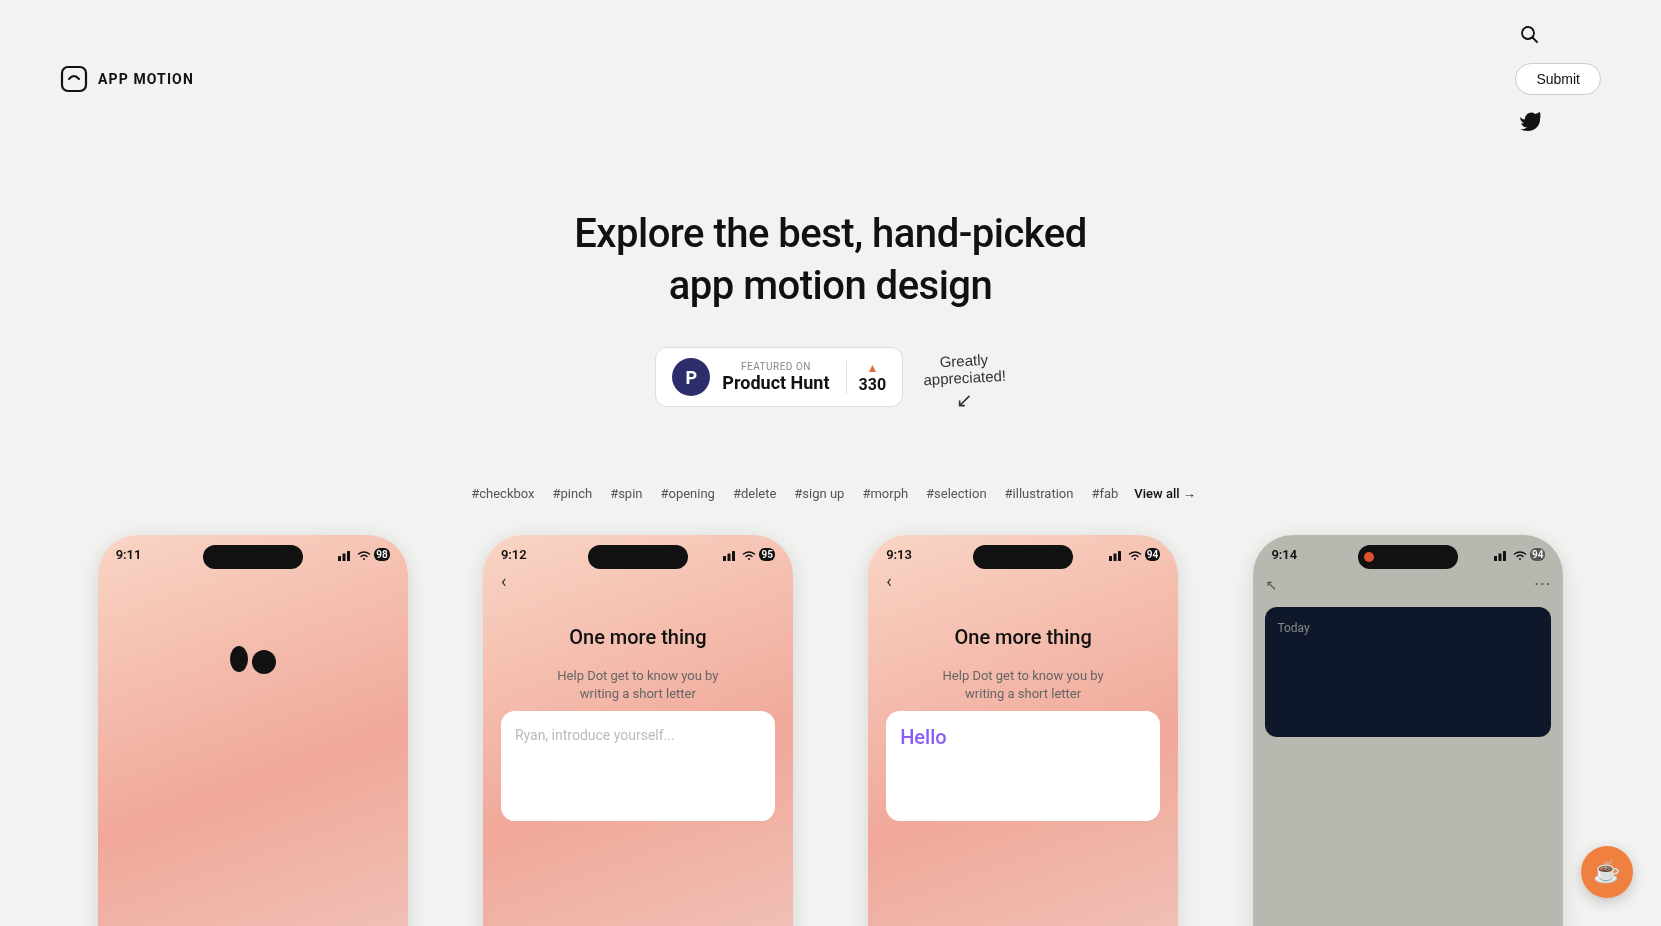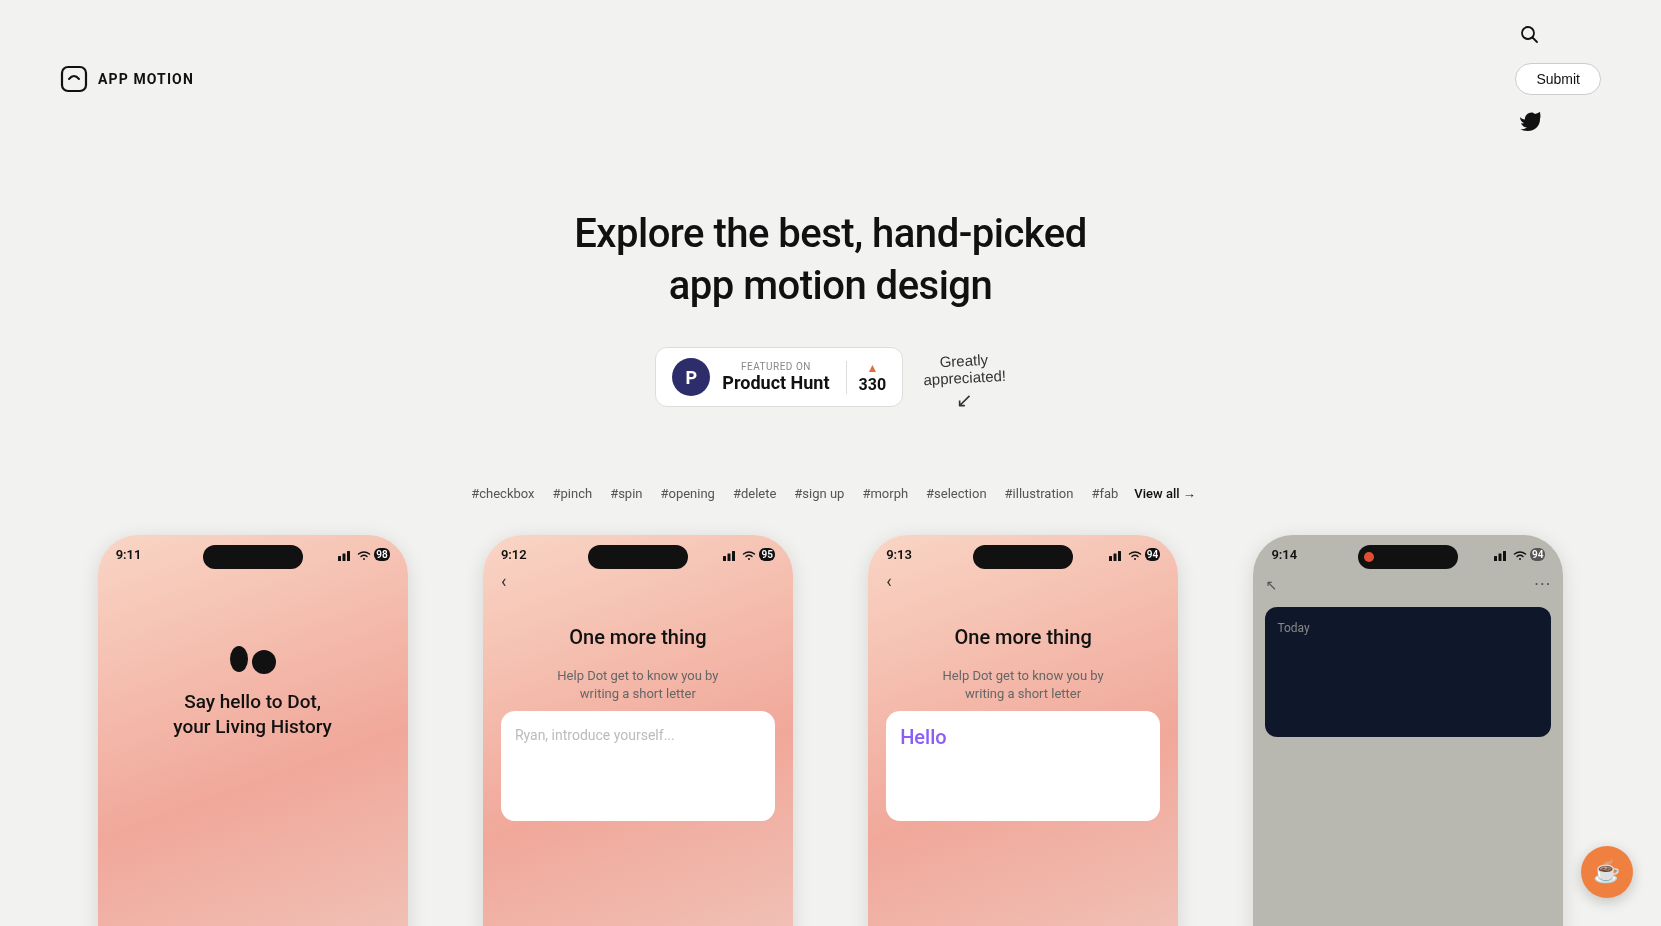--- a/index.html
+++ b/index.html
@@ -468,21 +468,20 @@
             </svg>
           <span class="status-badge-pill">98</span>
         </div>
       </div>
 
       <div style="display:flex; flex-direction:column; align-items:center; margin-top:80px; padding:0 20px;">
         <div class="dot-icon">
           <div class="dot-circle-1"></div>
           <div class="dot-circle-2"></div>
         </div>
-        <p class="phone1-title">Say hello to Dot,<br>your Living History</p>
       </div>
     </div>
   </div>
 
   <div class="phone-card">
     <div class="phone-frame phone-frame-2" style="position:relative; border-radius:40px; overflow:hidden; min-height:480px;">
       <div class="status-bar">
         <span class="status-time">9:12</span>
         <div class="status-notch"></div>
         <div class="status-icons">

